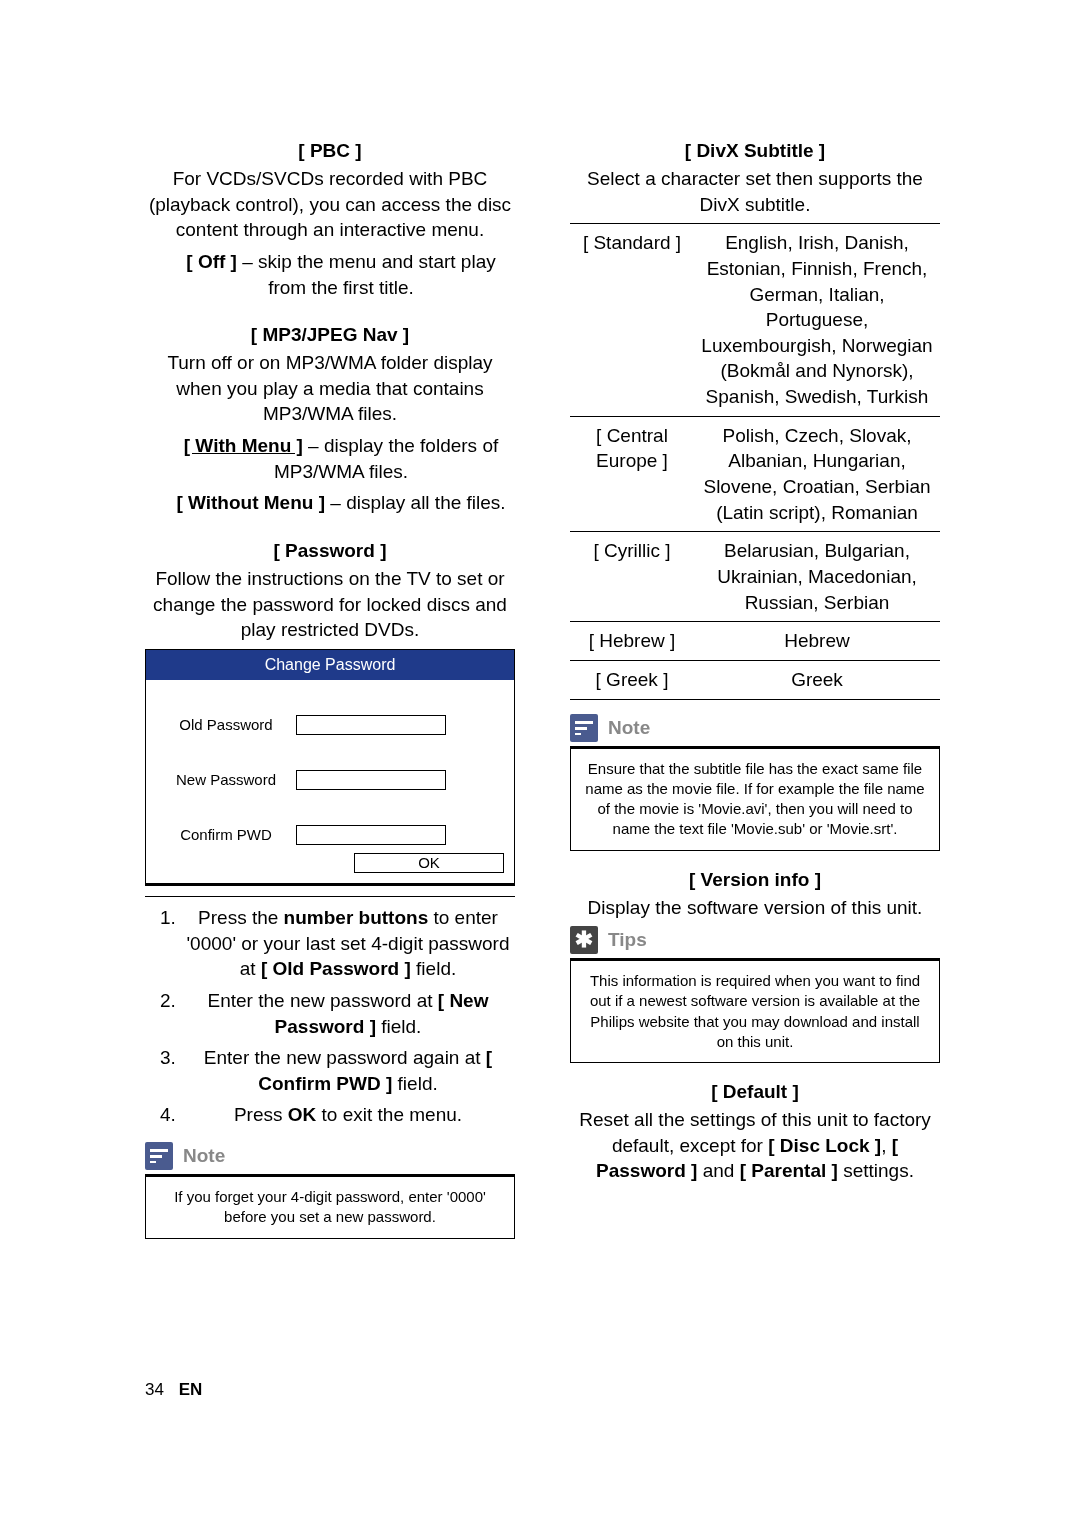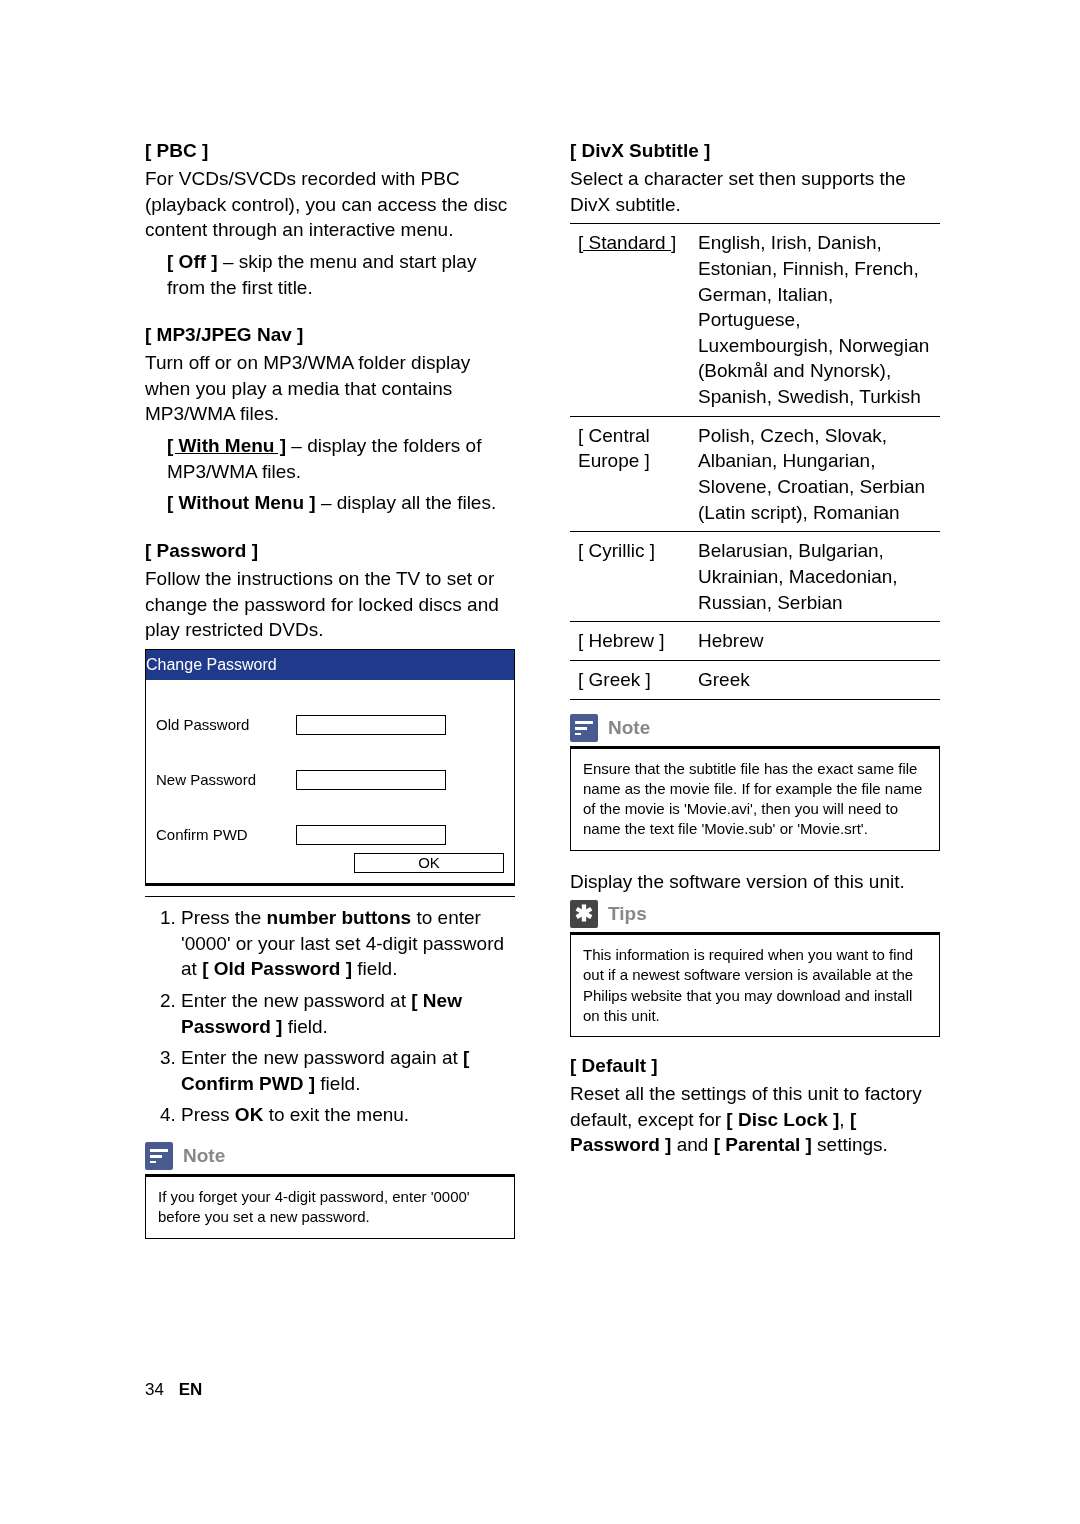--- a/index.html
+++ b/index.html
@@ -12,20 +12,21 @@
       position: relative;
       padding: 140px 115px 0 145px;
     }
     .columns {
       display: flex;
       gap: 55px;
     }
     .col {
       flex: 1;
       min-width: 0;
+      text-align: center;
     }
     .col-left { width: 370px; flex: 0 0 370px; }
     .col-right { width: 370px; flex: 0 0 370px; }
 
     .section-title {
       font-size: 19px;
       font-weight: 700;
       margin-bottom: 4px;
     }
     .body-text {
@@ -248,21 +249,21 @@
   </div>
 
   <div class="col col-right">
 
     <div class="section-title">[ DivX Subtitle ]</div>
     <div class="body-text">Select a character set then supports the DivX subtitle.</div>
 
     <table class="subtitle">
       <tbody id="subtitle-tbody">
           <tr>
-            <td class="key" style="text-decoration: underline;">[ Standard ]</td>
+            <td class="key" style="">[ Standard ]</td>
             <td>English, Irish, Danish, Estonian, Finnish, French, German, Italian, Portuguese, Luxembourgish, Norwegian (Bokmål and Nynorsk), Spanish, Swedish, Turkish</td>
           </tr>
           <tr>
             <td class="key">[ Central Europe ]</td>
             <td>Polish, Czech, Slovak, Albanian, Hungarian, Slovene, Croatian, Serbian (Latin script), Romanian</td>
           </tr>
           <tr>
             <td class="key">[ Cyrillic ]</td>
             <td>Belarusian, Bulgarian, Ukrainian, Macedonian, Russian, Serbian</td>
           </tr>
@@ -286,20 +287,21 @@
               <rect x="0" y="12" width="6" height="2" fill="#fff"></rect>
             </svg>
         </div>
         <div class="callout-title">Note</div>
       </div>
       <div class="callout-body">Ensure that the subtitle ﬁle has the exact same ﬁle name as the movie ﬁle. If for example the ﬁle name of the movie is 'Movie.avi', then you will need to name the text ﬁle 'Movie.sub' or 'Movie.srt'.</div>
     </div>
 
     <div class="spacer-md"></div>
 
+    <div class="section-title">[ Version info ]</div>
     <div class="body-text">Display the software version of this unit.</div>
 
     <div class="callout" style="margin-top:6px">
       <div class="callout-head">
         <div class="callout-icon icon-tips">✱</div>
         <div class="callout-title">Tips</div>
       </div>
       <div class="callout-body">This information is required when you want to ﬁnd out if a newest software version is available at the Philips website that you may download and install on this unit.</div>
     </div>
 

